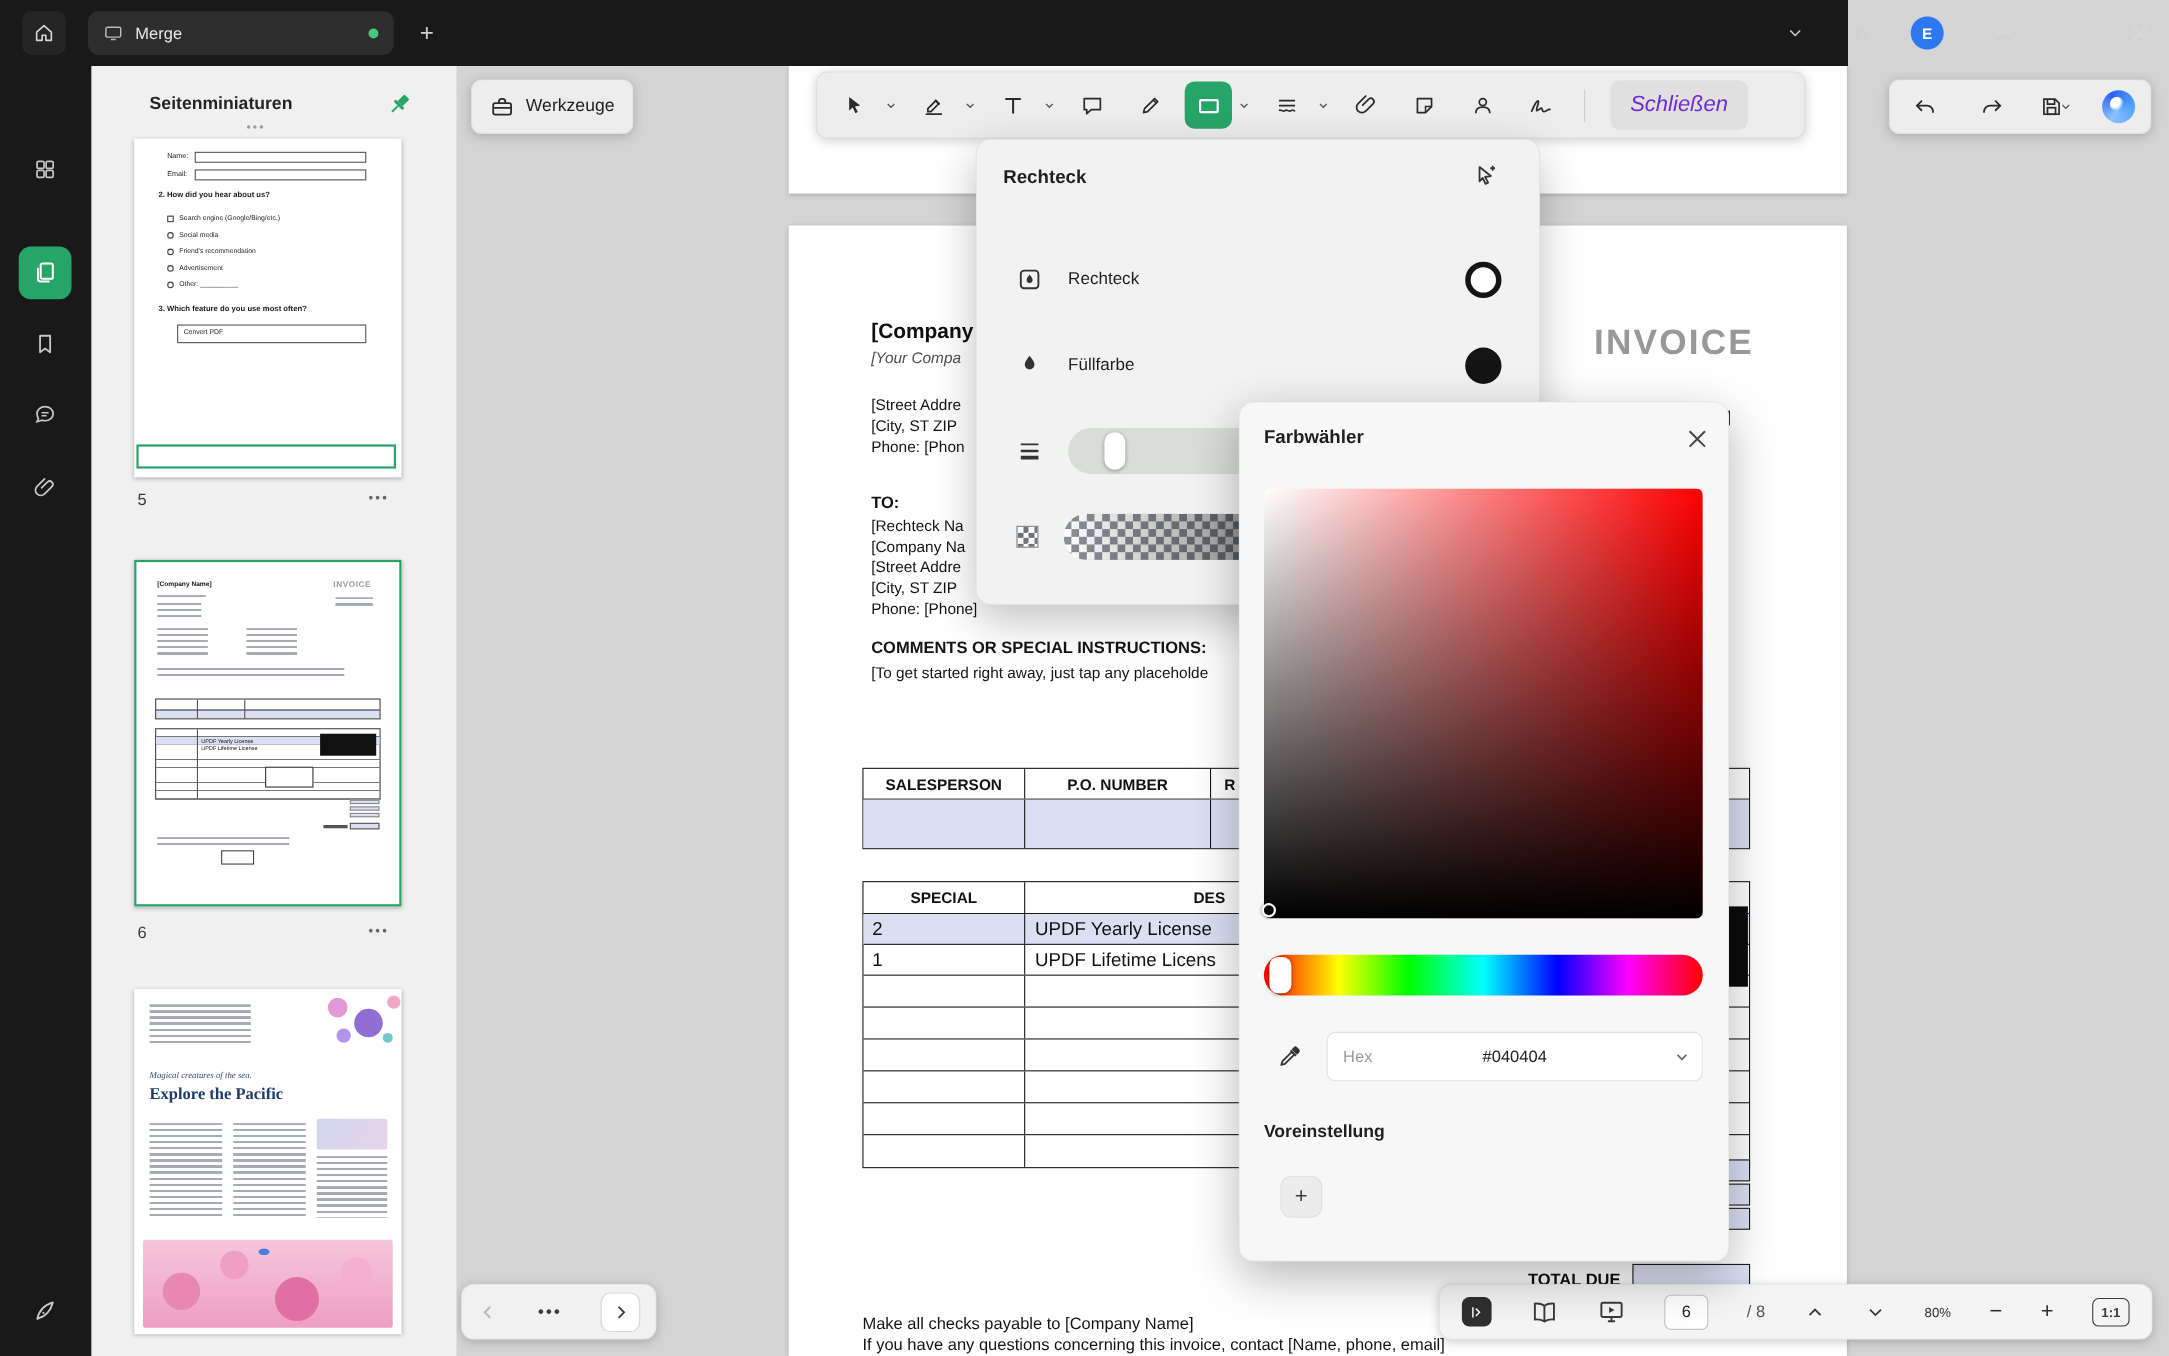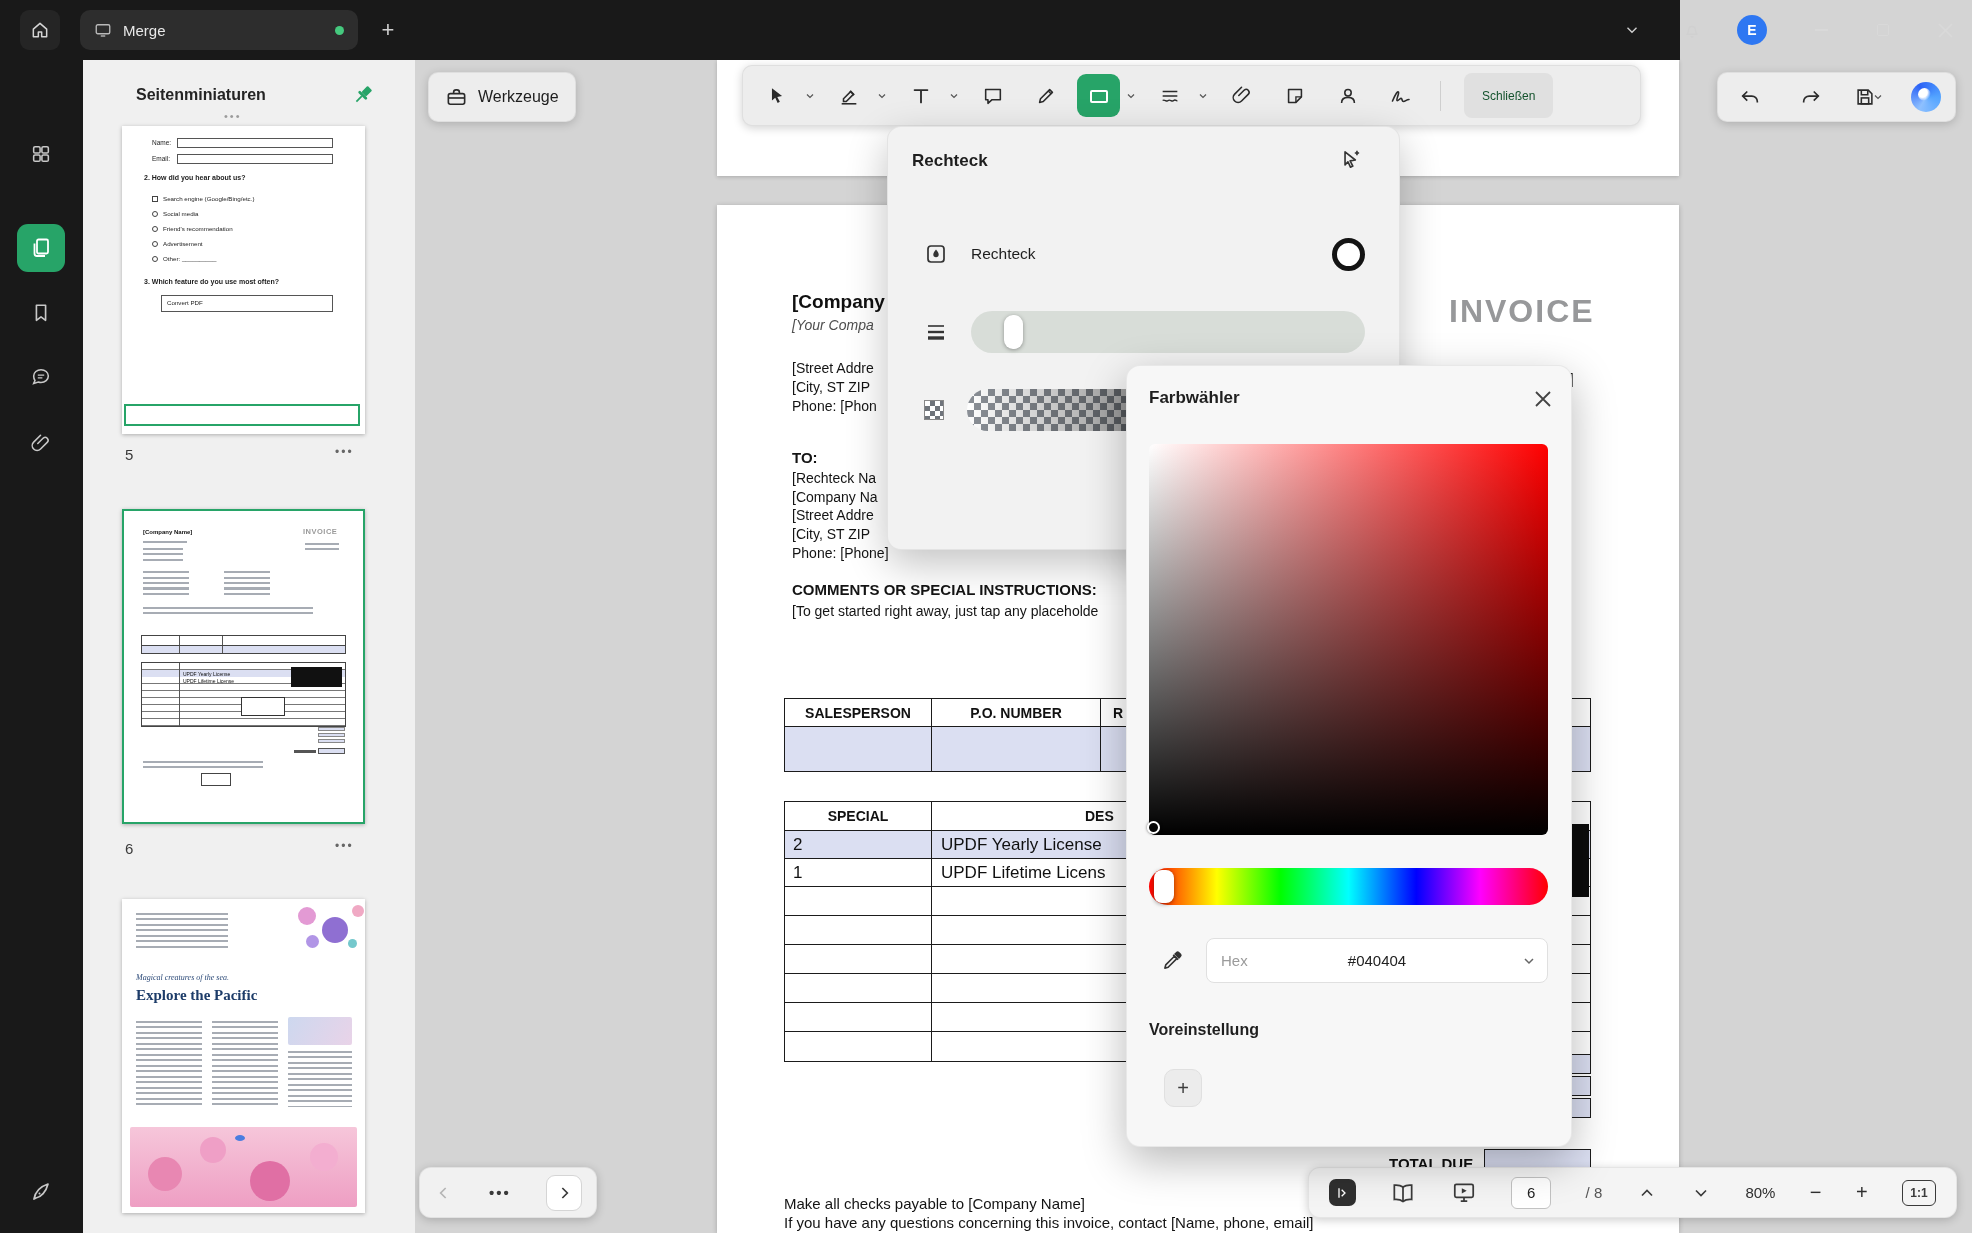--- a/index.html
+++ b/index.html
@@ -92,21 +92,21 @@
   .annot-black { position:absolute; left:660px; top:619px; width:212px; height:73px; background:#0c0c0c; }
   .tot-cell { position:absolute; left:767px; width:107px; background:#dbdff2; border:1px solid #1b1b1b; }
   .total-due { position:absolute; left:672px; top:950px; font-size:15px; font-weight:bold; color:#101010; }
 
   
   .pill { position:absolute; background:#ededed; border:1px solid rgba(0,0,0,.06); border-radius:10px; box-shadow:0 2px 10px rgba(0,0,0,.18); display:flex; align-items:center; z-index:10; }
   .tool-btn { width:44px; height:44px; display:flex; align-items:center; justify-content:center; border-radius:8px; }
   .tool-chev { width:14px; height:14px; margin-left:-4px; display:flex; align-items:center; }
   .tool-active { width:43px; height:43px; background:#27a468; border-radius:9px; display:flex; align-items:center; justify-content:center; }
   .tb-divider { width:1px; height:30px; background:#cfcfcf; margin:0 8px; }
-  .close-seg { margin-left:6px; height:45px; background:#e0e0e0; border-radius:8px; display:flex; align-items:center; padding:0 18px; font-size:12px; color:#14532d; }
+  .close-seg { margin-left:6px; height:45px; background:#e0e0e0; border-radius:8px; display:flex; align-items:center; padding:0 18px; font-size:20px; color:#6d28d9;font-style:italic; }
   .ai-circle { width:30px; height:30px; border-radius:50%; background:conic-gradient(from 210deg,#8ec0ff,#2b62f6,#53a4ff,#8ec0ff); position:relative; }
   .ai-circle::after { content:""; position:absolute; left:7px; top:6px; width:13px; height:13px; border-radius:50%; background:radial-gradient(circle at 35% 35%, #ffffff 0 40%, rgba(255,255,255,0) 70%); }
 
   
   .shape-panel { position:absolute; left:887px; top:126px; width:513px; height:424px; background:#f2f2f2; border:1px solid rgba(0,0,0,.06); border-radius:14px; box-shadow:0 14px 40px rgba(0,0,0,.24); z-index:20; }
   .sp-title { position:absolute; left:24px; top:24px; font-size:17px; font-weight:600; color:#1f1f1f; }
   .sp-pickup { position:absolute; left:450px; top:20px; }
   .sp-rows { position:absolute; left:0; top:88px; width:100%; }
   .sp-row { display:flex; align-items:center; height:78px; padding:0 34px 0 36px; }
   .sp-label { font-size:15.5px; color:#1f1f1f; margin-left:23px; }
@@ -136,21 +136,21 @@
   .pk-plus { position:absolute; left:37px; top:703px; width:38px; height:38px; background:#ececec; border:1px solid #e0e0e0; border-radius:10px; display:flex; align-items:center; justify-content:center; font-size:20px; color:#3c3c3c; }
 
   
   .nav-pill { position:absolute; left:419px; top:1167px; width:178px; height:51px; background:#f1f1f1; border:1px solid rgba(0,0,0,.06); border-radius:12px; box-shadow:0 2px 10px rgba(0,0,0,.2); display:flex; align-items:center; justify-content:space-between; padding:0 14px; z-index:15; }
   .nav-dots { font-size:15px; letter-spacing:2px; color:#3a3a3a; font-weight:bold; }
   .nav-next { width:36px; height:36px; background:#fff; border:1px solid #d5d5d5; border-radius:9px; display:flex; align-items:center; justify-content:center; }
   .status-pill { position:absolute; left:1308px; top:1167px; width:649px; height:51px; background:#f4f4f4; border:1px solid rgba(0,0,0,.06); border-radius:12px; box-shadow:0 2px 10px rgba(0,0,0,.2); display:flex; align-items:center; justify-content:space-between; padding:0 20px; z-index:15; }
   .dark-ico { width:27px; height:27px; background:#2f2f2f; border-radius:7px; display:flex; align-items:center; justify-content:center; }
   .page-box { width:40px; height:32px; background:#fff; border:1.3px solid #c2c2c2; border-radius:6px; display:flex; align-items:center; justify-content:center; font-size:15px; color:#222; }
   .pg-total { font-size:15px; color:#555; }
-  .zoom-lbl { font-size:15px; color:#2e2e2e;text-align:center; }
+  .zoom-lbl { font-size:12px; color:#2e2e2e;text-align:center; }
   .zoom-glyph { font-size:20px; color:#2e2e2e; }
   .fit-box { width:34px; height:26px; border:1.6px solid #3a3a3a; border-radius:6px; display:flex; align-items:center; justify-content:center; font-size:12px; font-weight:bold; color:#3a3a3a; }
 </style>
 </head>
 <body>
 
 <div class="stage">
 
   <div class="topbar">
     <div class="home-btn">
@@ -622,20 +622,29 @@
               <rect x="4" y="4" width="16" height="16" rx="3" fill="none" stroke="#333" stroke-width="1.7"></rect>
               <path d="M12 7.5c1.8 2.2 2.7 3.6 2.7 5a2.7 2.7 0 0 1-5.4 0c0-1.4.9-2.8 2.7-5z" fill="#333"></path>
             </svg>
           </span>
         <span class="sp-label">Rechteck</span>
         <span class="sw ring"></span>
       </div>
       <div class="sp-row">
         <span>
             <svg width="24" height="24" viewBox="0 0 24 24">
+              <path d="M12 3.5c2.9 3.6 4.4 5.9 4.4 8a4.4 4.4 0 0 1-8.8 0c0-2.1 1.5-4.4 4.4-8z" fill="#333"></path>
+            </svg>
+          </span>
+        <span class="sp-label">Füllfarbe</span>
+        <span class="sw solid"></span>
+      </div>
+      <div class="sp-row">
+        <span>
+            <svg width="24" height="24" viewBox="0 0 24 24">
               <path d="M4 6h16" stroke="#333" stroke-width="1.6"></path>
               <path d="M4 12h16" stroke="#333" stroke-width="2.4"></path>
               <path d="M4 18h16" stroke="#333" stroke-width="3.4"></path>
             </svg>
           </span>
         <span class="track thick">
           <span class="handle" style="left:33px;"></span>
         </span>
       </div>
       <div class="sp-row">

